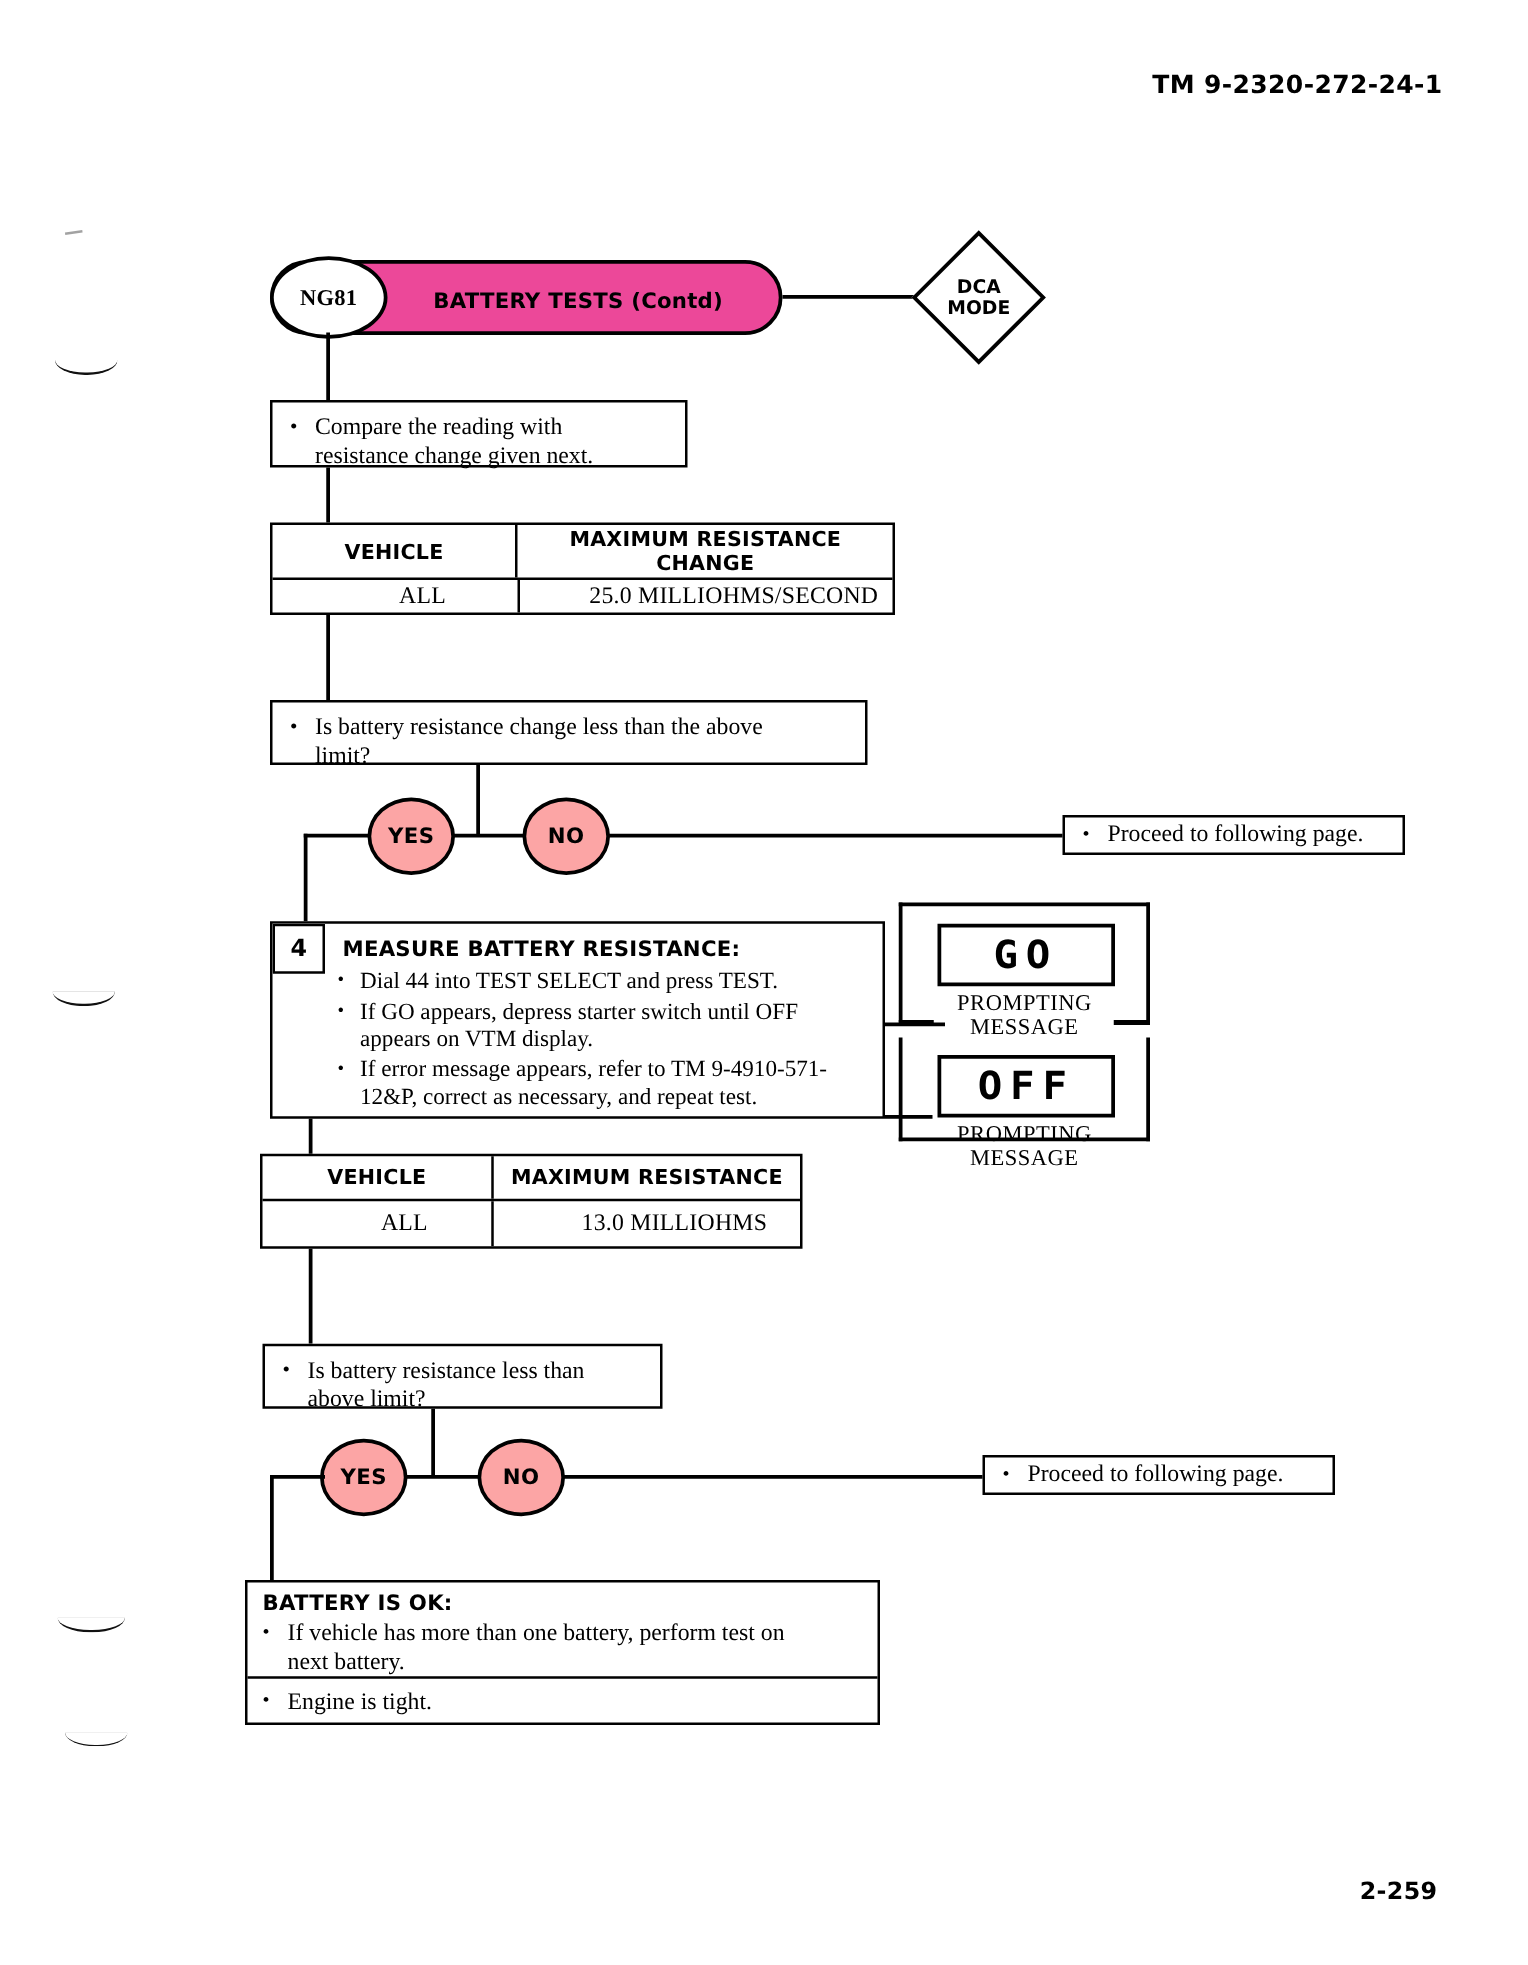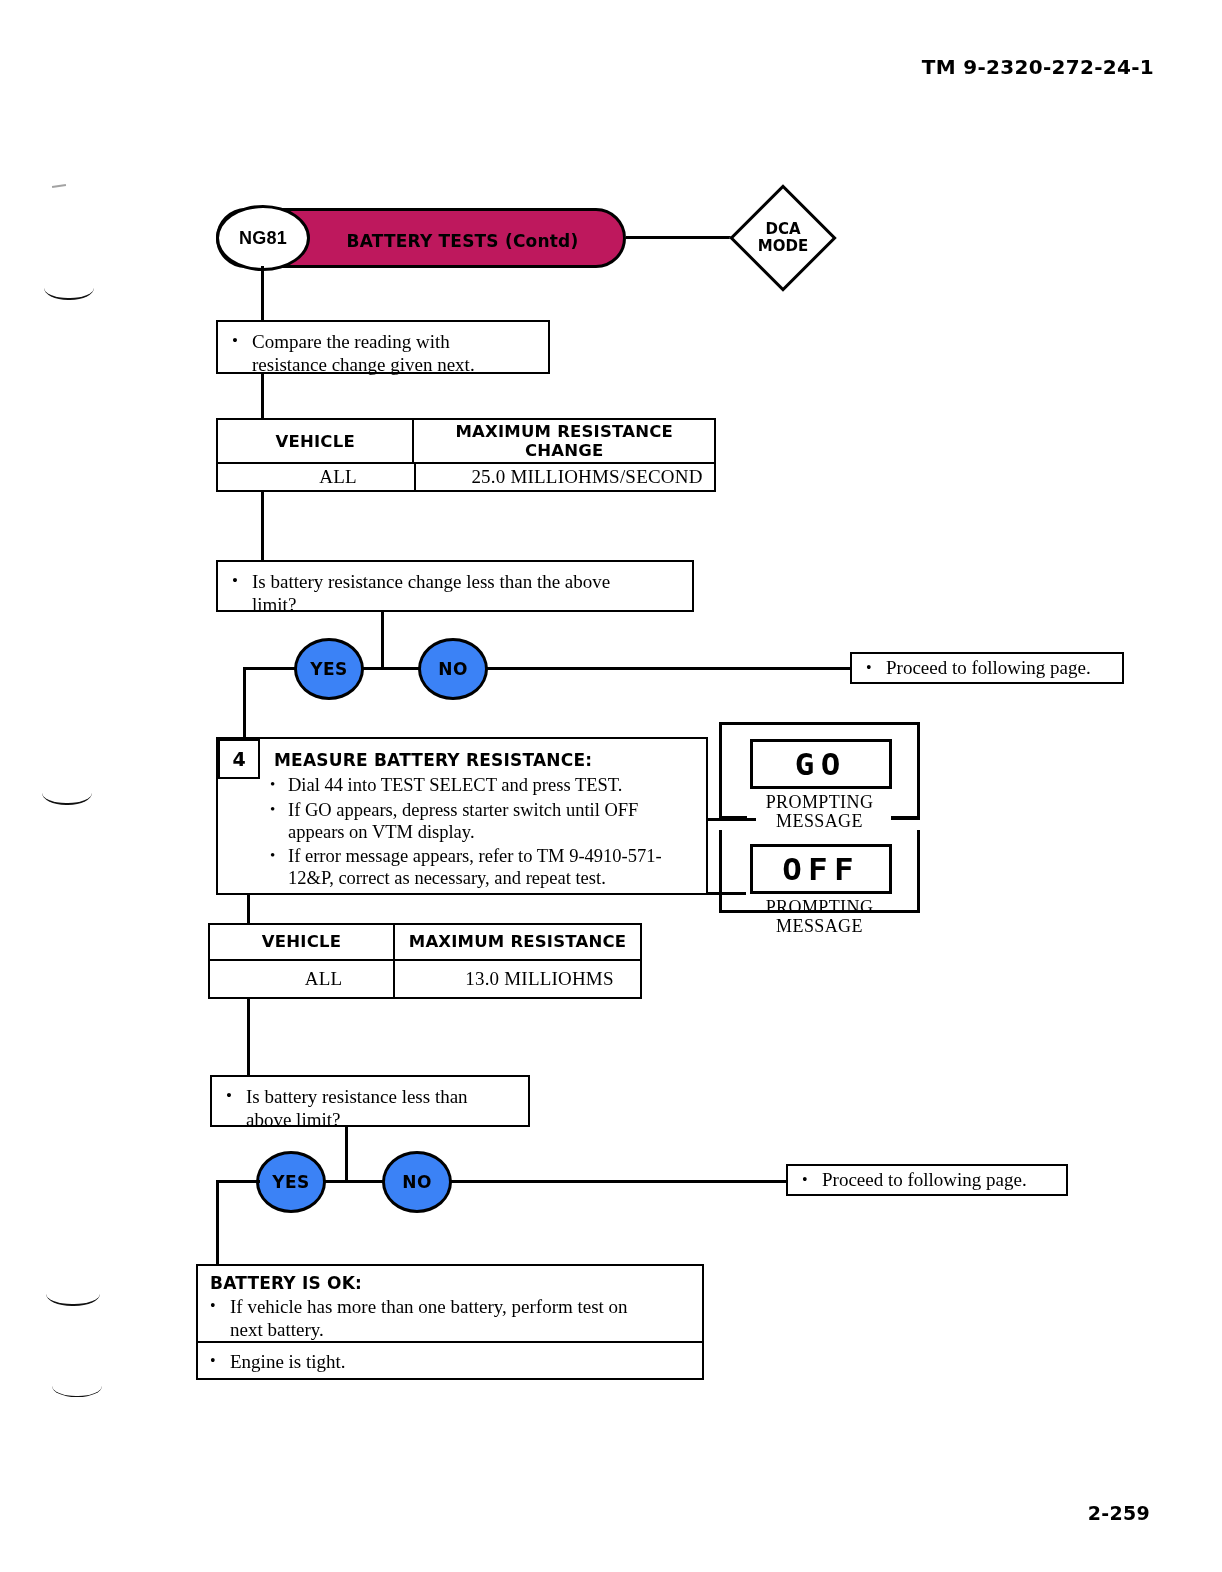--- a/index.html
+++ b/index.html
@@ -67,41 +67,41 @@
     background: #fff;
     box-sizing: border-box;
   }
 
   
   #stadium {
     left: 216px; top: 208px;
     width: 410px; height: 60px;
     border: 3px solid #000;
     border-radius: 30px;
-    background: #be185d;
+    background: #ec4899;
     box-sizing: border-box;
   }
   #stadium-label {
     position: absolute;
     left: 95px; top: 0; right: 12px; height: 60px;
     display: flex; align-items: center; justify-content: center;
     font-family: "DejaVu Sans", sans-serif;
     font-weight: bold;
     font-size: 17px;
     letter-spacing: 0.2px;
   }
   #ng-circle {
     left: 216px; top: 205px;
     width: 94px; height: 66px;
     border: 3px solid #000;
     border-radius: 50%;
     background: #fff;
     box-sizing: border-box;
     display: flex; align-items: center; justify-content: center;
-    font-family: Liberation Sans, sans-serif;
+    font-family: Liberation Serif, serif;
     font-weight: bold;
     font-size: 18px;
     letter-spacing: 0.2px;
   }
 
   
   #dca-diamond {
     left: 731px; top: 186px;
     width: 104px; height: 104px;
   }
@@ -171,21 +171,21 @@
     font-family: "Liberation Serif", serif;
     font-size: 19px;
     letter-spacing: 0.2px;
     padding-left: 44px;
   }
 
   
   .ellipse {
     border: 3px solid #000;
     border-radius: 50%;
-    background: #3b82f6;
+    background: #fca5a5;
     box-sizing: border-box;
     display: flex; align-items: center; justify-content: center;
     font-family: "DejaVu Sans", sans-serif;
     font-weight: bold;
     font-size: 17px;
     letter-spacing: 0.4px;
   }
 
   
   #step4-box { left: 216px; top: 737px; width: 492px; height: 158px; }

